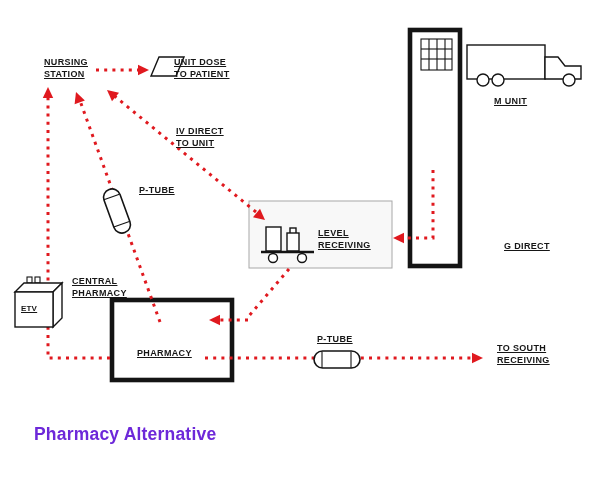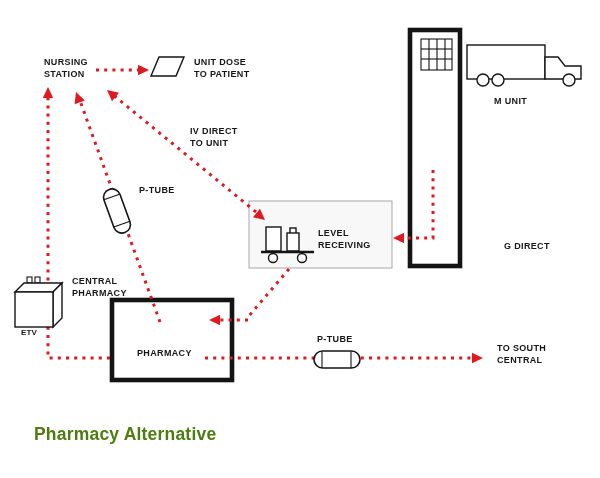--- a/index.html
+++ b/index.html
@@ -5,26 +5,26 @@
   * { margin:0; padding:0; box-sizing:border-box; }
   html,body { background:#ffffff; }
   body {
     width:600px; height:478px; position:relative; overflow:hidden;
     font-family:"Liberation Sans", sans-serif;
   }
   .stage { position:absolute; left:0; top:0; width:600px; height:478px; }
   svg.canvas { position:absolute; left:0; top:0; }
   .lbl {
     position:absolute; font-size:9px; font-weight:bold; color:#161616;
-    letter-spacing:.35px; line-height:1.3; white-space:pre-line;
+    letter-spacing:.35px; line-height:1.3; white-space:pre-line;text-decoration:underline;
   }
-  .lbl-sm { font-size:8px; letter-spacing:.2px;margin-top:24px; }
+  .lbl-sm { font-size:8px; letter-spacing:.2px; }
   .title {
     position:absolute; left:34px; top:424px; font-size:17.5px;
-    font-weight:bold; color:#4d7c0f; letter-spacing:.2px;
+    font-weight:bold; color:#6d28d9; letter-spacing:.2px;
   }
   .dotted { fill:none; stroke:var(--arrow); stroke-width:3; stroke-dasharray:3 5.2; }
   .arrow  { fill:var(--arrow); stroke:none; }
   .ink      { stroke:var(--ink); fill:none; stroke-width:1.4; }
   .ink-fill { stroke:var(--ink); fill:#ffffff; stroke-width:1.4; }
   .ink-thin { stroke:var(--ink); fill:none; stroke-width:1.1; }
   .thick    { stroke-width:4.6; }
   .graybox  { fill:#f8f8f8; stroke:#a8a8a8; stroke-width:1; }
 </style>
 </head>
@@ -128,31 +128,31 @@
 
     <g>
       <rect class="ink-fill" style="stroke-width:1.6" x="314" y="351" width="46" height="17" rx="8.5"></rect>
       <line class="ink-thin" x1="322" y1="351.5" x2="322" y2="368"></line>
       <line class="ink-thin" x1="351" y1="351.5" x2="351" y2="368"></line>
     </g>
   </svg>
 
   <div class="lbl" style="left:44px;top:57px">NURSING
 STATION</div>
-  <div class="lbl" style="left:194px;top:57px">UNIT DOSE
+  <div class="lbl" style="left:174px;top:57px">UNIT DOSE
 TO PATIENT</div>
-  <div class="lbl" style="left:190px;top:126px">IV DIRECT
+  <div class="lbl" style="left:176px;top:126px">IV DIRECT
 TO UNIT</div>
   <div class="lbl" style="left:139px;top:185px">P-TUBE</div>
   <div class="lbl" style="left:318px;top:228px">LEVEL
 RECEIVING</div>
   <div class="lbl" style="left:494px;top:96px">M UNIT</div>
   <div class="lbl" style="left:504px;top:241px">G DIRECT</div>
   <div class="lbl" style="left:72px;top:276px">CENTRAL
 PHARMACY</div>
   <div class="lbl lbl-sm" style="left:21px;top:304px">ETV</div>
   <div class="lbl" style="left:137px;top:348px">PHARMACY</div>
   <div class="lbl" style="left:317px;top:334px">P-TUBE</div>
   <div class="lbl" style="left:497px;top:343px">TO SOUTH
-CENTRAL</div>
+RECEIVING</div>
 
   <div class="title">Pharmacy Alternative</div>
 </div>
 
 </body></html>

